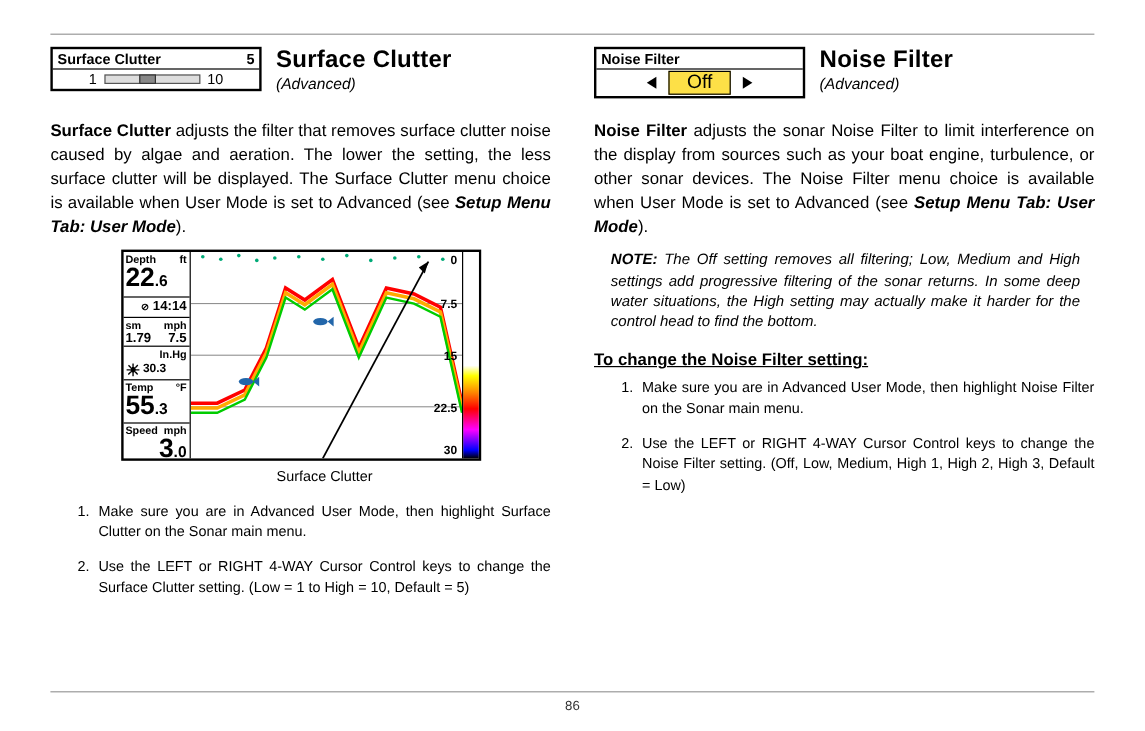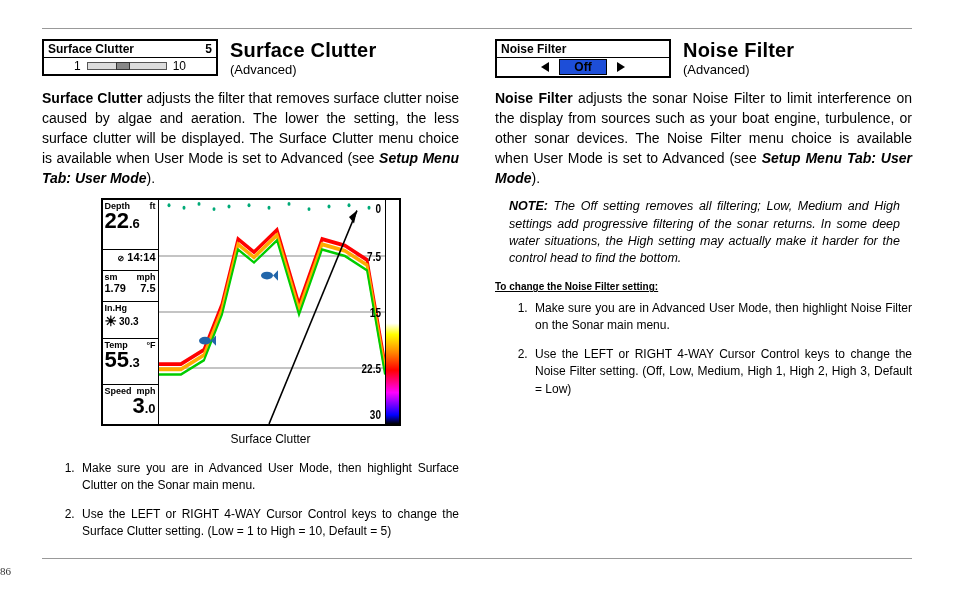--- a/index.html
+++ b/index.html
@@ -73,52 +73,52 @@
   .seltri {
     width: 0; height: 0;
     border-top: 5px solid transparent;
     border-bottom: 5px solid transparent;
   }
   .seltri.l { border-right: 8px solid #000; margin-right: 4px; }
   .seltri.r { border-left: 8px solid #000; margin-left: 4px; }
   .selval {
     border: 1px solid #000;
     padding: 0 14px;
-    font-size: 12px;
-    background: #1d4ed8;
-    font-weight: bold;
+    font-size: 16px;
+    background: #fde047;
   }
   .title {
     font-size: 20px;
     font-weight: 800;
     margin-bottom: 0;
     letter-spacing: 0.2px;
   }
   .subtitle {
+    font-style: italic;
     font-size: 13px;
-    margin-bottom: 6px;
+    margin-bottom: 16px;
   }
   .body {
     font-size: 14px;
     line-height: 1.42;
     text-align: justify;
     margin-bottom: 10px;
   }
   .body .bi { font-weight: bold; font-style: italic; }
   .note {
     font-style: italic;
     font-size: 12.5px;
     line-height: 1.38;
     margin: 10px 12px 14px 14px;
     text-align: justify;
   }
   .subhead {
     font-weight: bold;
     text-decoration: underline;
-    font-size: 10px;
+    font-size: 14px;
     margin-bottom: 8px;
   }
   ol {
     margin-left: 36px;
     font-size: 12px;
     line-height: 1.42;
   }
   ol li {
     margin-bottom: 12px;
     padding-left: 4px;
@@ -131,21 +131,21 @@
   }
   .sonar-caption {
     text-align: center;
     font-size: 12px;
     margin-bottom: 14px;
     padding-left: 40px;
   }
   
   .sonar {
     width: 300px;
-    height: 228px;
+    height: 176px;
     border: 2px solid #000;
     display: flex;
     background: #fff;
   }
   .sonar .sidebar {
     width: 56px;
     border-right: 1px solid #000;
     display: flex;
     flex-direction: column;
     font-size: 9px;
@@ -167,26 +167,25 @@
   }
   .sonar .colbar {
     width: 14px;
     border-left: 1px solid #000;
     background: linear-gradient(to bottom, #fff 0%, #fff 55%, #ff0 60%, #f80 68%, #f00 76%, #f0f 86%, #00f 96%, #000 100%);
   }
   .grid line { stroke: #333; stroke-width: 0.5; }
   .axis text { font-size: 10px; font-weight: bold; fill: #000; }
   .footer {
     position: absolute;
-    bottom: 32px;
+    bottom: 14px;
     left: 0; right: 0;
-    text-align: left;
+    text-align: center;
     font-size: 11px;
     color: #333;
-    font-family: Liberation Serif, serif;
   }
   .footer::before {
     content: "";
     display: block;
     border-top: 1px solid #999;
     margin: 0 42px 6px 42px;
   }
 </style>
 </head>
 <body>
@@ -235,21 +234,21 @@
             <div style="display:flex;justify-content:space-between">
                 <span>sm</span>
                 <span>mph</span>
               </div>
             <div style="display:flex;justify-content:space-between;font-size:11px">
                 <b>1.79</b>
                 <b>7.5</b>
               </div>
           </div>
           <div class="sbcell" style="flex:1.1">
-            <div style="">In.Hg</div>
+            <div style="text-align:right">In.Hg</div>
             <div style="display:flex;align-items:center;gap:2px">
                 <span style="font-size:14px">☀</span>
                 <b style="font-size:10px">30.3</b>
               </div>
           </div>
           <div class="sbcell" style="flex:1.4">
             <div style="display:flex;justify-content:space-between">
                 <span>Temp</span>
                 <span>°F</span>
               </div>

